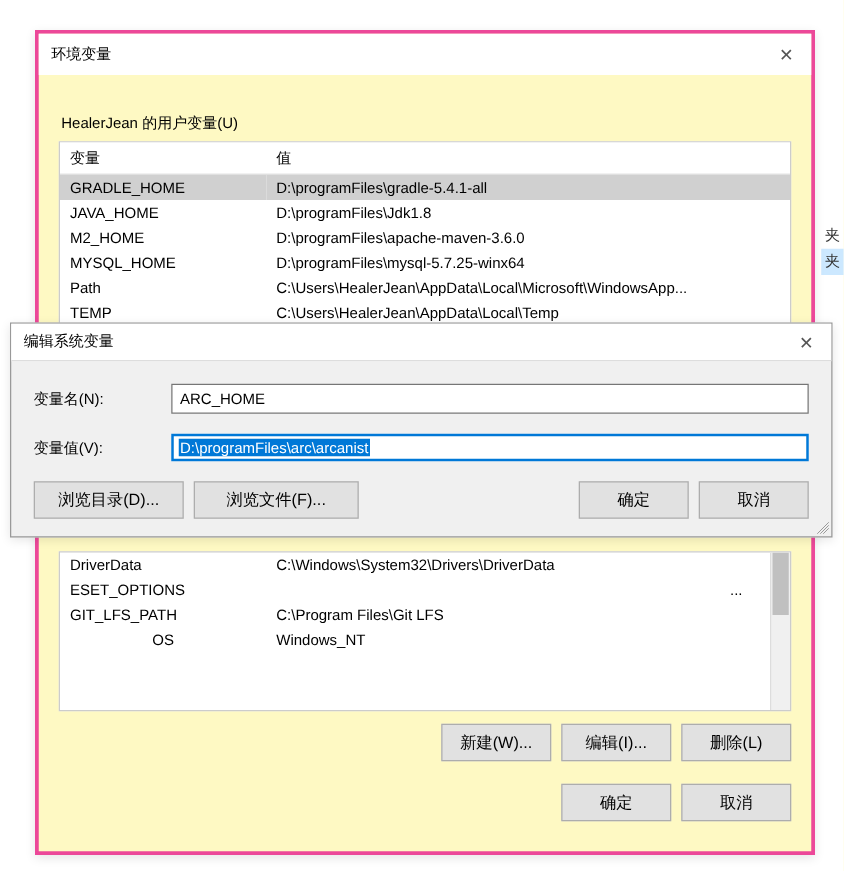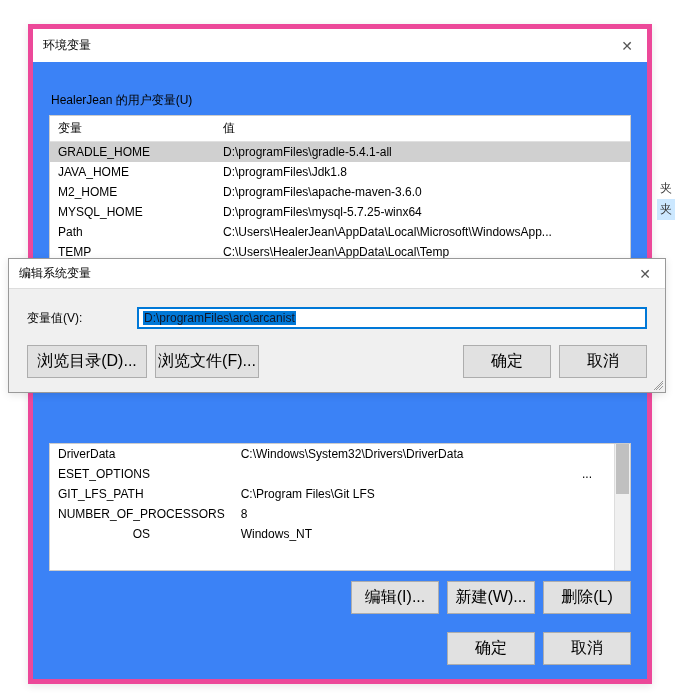--- a/index.html
+++ b/index.html
@@ -6,22 +6,22 @@
     body {
       font-family: "Microsoft YaHei", "Segoe UI", sans-serif;
       font-size: 12px;
       background: #fff;
       position: relative;
       width: 675px;
       height: 697px;
     }
     .dialog {
       position: absolute;
-      border: 5px solid #ec4899;
-      background: #3b82f6;
+      border: 3px solid #ec4899;
+      background: #fef9c3;
       box-shadow: 0 2px 8px rgba(0,0,0,0.1);
     }
     .titlebar {
       display: flex;
       justify-content: space-between;
       align-items: center;
       padding: 8px 10px;
       background: #fff;
       font-size: 12px;
     }
@@ -79,32 +79,32 @@
     .val-wrap {
       flex: 1;
       display: flex;
       align-items: center;
       border: 2px solid #0078d7;
       background: #fff;
       padding: 2px 4px;
     }
     .val-sel {
       background: #0078d7;
-      color: #0f172a;
+      color: #ffffff;
       padding: 0 1px;
     }
     .btn-row {
       display: flex;
       gap: 8px;
       margin-top: 16px;
     }
     .btn-row .spacer { flex: 1; }
     button {
       font-family: inherit;
-      font-size: 16px;
+      font-size: 13px;
       padding: 5px 0;
       width: 88px;
       background: #e1e1e1;
       border: 1px solid #adadad;
       cursor: pointer;
     }
     .grip {
       position: absolute;
       right: 2px; bottom: 2px;
       width: 12px; height: 12px;
@@ -210,62 +210,62 @@
               </tr>
               <tr>
                 <td style="width: 165px;">ESET_OPTIONS</td>
                 <td class="dots-cell">...</td>
               </tr>
               <tr>
                 <td style="width: 165px;">GIT_LFS_PATH</td>
                 <td>C:\Program Files\Git LFS</td>
               </tr>
               <tr>
-                <td style="width: 165px;">NUMBER_OF_PROCESSORS</td>
-                <td>8</td>
-              </tr>
-              <tr>
                 <td style="width: 165px; text-align: center;">OS</td>
                 <td>Windows_NT</td>
               </tr>
             </tbody>
           </table>
       </div>
       <div class="scrollbar-v">
         <div class="sv-thumb"></div>
       </div>
     </div>
 
     <div class="sub-btns">
+      <button>新建(W)...</button>
       <button>编辑(I)...</button>
-      <button>新建(W)...</button>
       <button>删除(L)</button>
     </div>
 
     <div class="footer-btns">
       <button>确定</button>
       <button>取消</button>
     </div>
   </div>
 </div>
 
 <div class="dialog edit-dialog">
   <div class="titlebar">
     <span>编辑系统变量</span>
     <span class="close-x">✕</span>
   </div>
   <div class="edit-body">
+    <div class="form-row">
+      <div class="form-label">变量名(N):</div>
+      <input class="form-input" value="ARC_HOME" style="">
+    </div>
     <div class="form-row">
       <div class="form-label">变量值(V):</div>
       <div class="val-wrap">
         <span class="val-sel">D:\programFiles\arc\arcanist</span>
       </div>
     </div>
     <div class="btn-row">
       <button style="width:120px">浏览目录(D)...</button>
-      <button style="width:104px">浏览文件(F)...</button>
+      <button style="width:132px">浏览文件(F)...</button>
       <div class="spacer"></div>
       <button>确定</button>
       <button>取消</button>
     </div>
   </div>
   <div class="grip"></div>
 </div>
 
 </body></html>

